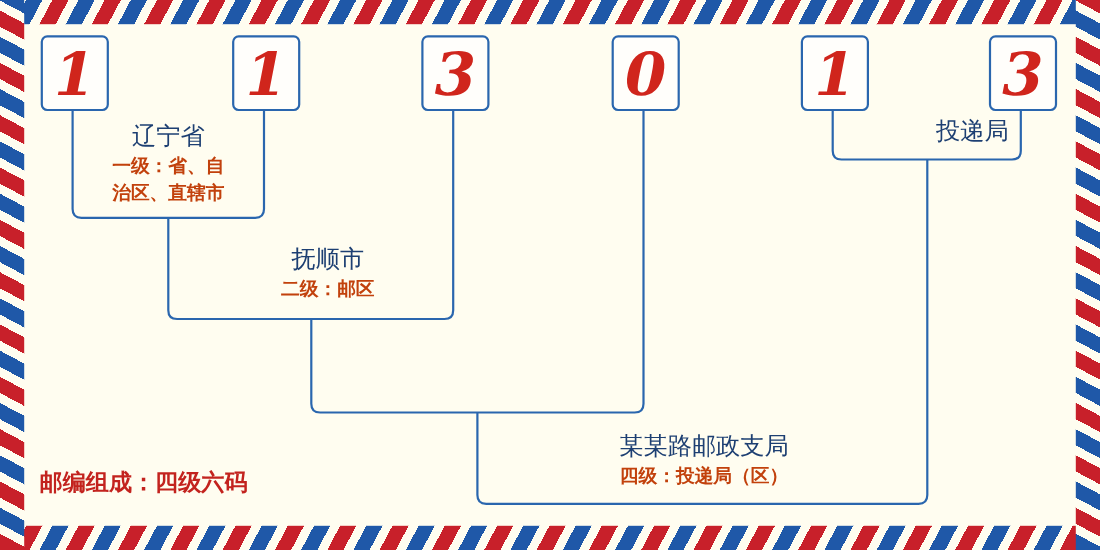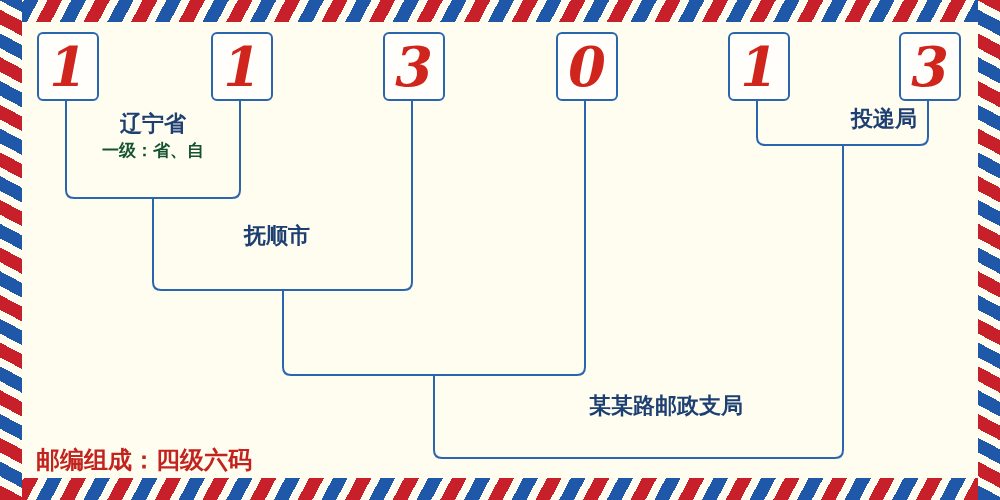--- a/index.html
+++ b/index.html
@@ -30,28 +30,27 @@
   .digit {
     font-family: "DejaVu Serif", serif;
     font-style: italic; font-weight: bold;
     font-size: 54px; line-height: 1;
     color: #d0251c;
   }
 
   svg.connectors { position: absolute; left: 0; top: 0; z-index: 2; }
 
   .label-group { position: absolute; text-align: center; z-index: 3; }
-  .label-title { font-size: 22px; font-weight: bold; color: #1d3f72; line-height: 28px; text-align: center; }
-  .label-sub   { font-size: 17px; font-weight: 600; color: #14532d; line-height: 25px; }
+  .label-title { font-size: 22px; font-weight: normal; color: #1d3f72; line-height: 28px; text-align: center; }
+  .label-sub   { font-size: 17px; font-weight: 600; color: #c2410c; line-height: 25px; }
 
   .footer-note {
     position: absolute; left: 36px; top: 424px;
-    font-size: 24px; font-weight: bold; color: #c3231e;
+    font-size: 21px; font-weight: bold; color: #c3231e;
     z-index: 3;
-    margin-top: 20px;
   }
 </style>
 </head>
 <body>
 
 <div class="band band-top"></div>
 <div class="band band-bottom"></div>
 <div class="band band-left"></div>
 <div class="band band-right"></div>
 
@@ -80,30 +79,33 @@
 <div class="digit-box" style="left:728px">
     <span class="digit">1</span>
   </div>
 <div class="digit-box" style="left:899px">
     <span class="digit">3</span>
   </div>
 
 <div class="label-group" style="left:53px; top:110px; width:200px">
   <div class="label-title">辽宁省</div>
   <div class="label-sub">一级：省、自</div>
+  <div class="label-sub">治区、直辖市</div>
 </div>
 
-<div class="label-group" style="left:177px; top:222px; width:200px">
+<div class="label-group" style="left:198px; top:222px; width:200px">
   <div class="label-title">抚顺市</div>
+  <div class="label-sub">二级：邮区</div>
 </div>
 
 <div class="label-group" style="left:314px; top:308px; width:240px">
 </div>
 
-<div class="label-group" style="left:516px; top:392px; width:300px">
+<div class="label-group" style="left:490px; top:392px; width:300px">
   <div class="label-title">某某路邮政支局</div>
+  <div class="label-sub">四级：投递局（区）</div>
 </div>
 
 <div class="label-group" style="left:804px; top:105px; width:160px">
   <div class="label-title">投递局</div>
 </div>
 
 <div class="footer-note">邮编组成：四级六码</div>
 
 </body></html>

